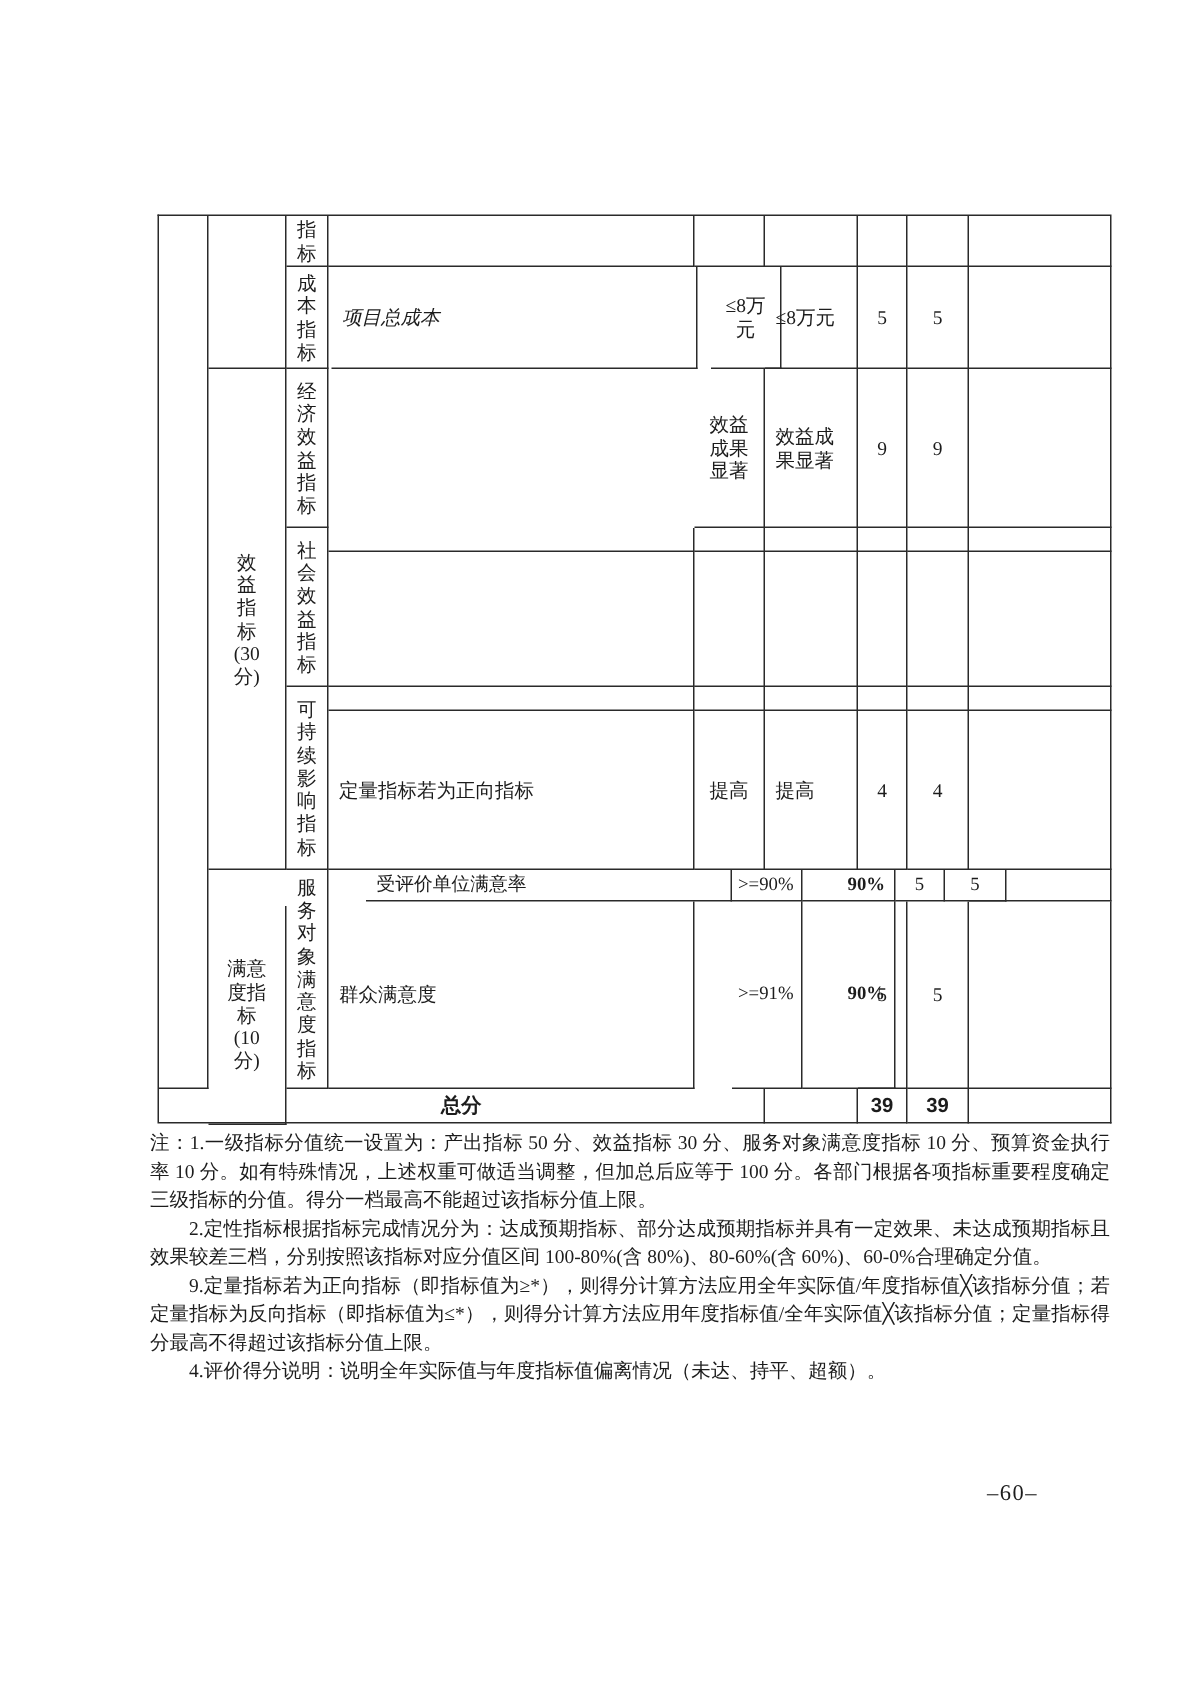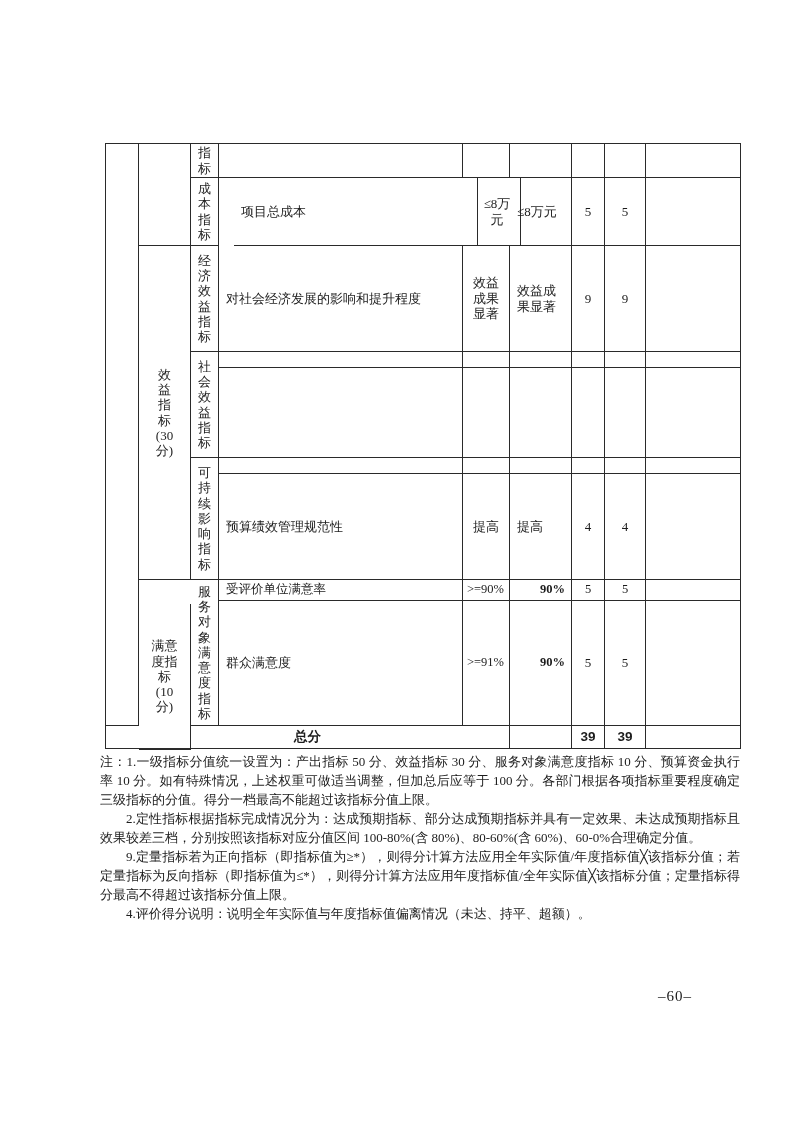--- a/index.html
+++ b/index.html
@@ -18,21 +18,21 @@
   .c {
     position:absolute; box-sizing:border-box;
     border-right:1px solid #2a2a2a; border-bottom:1px solid #2a2a2a;
     display:flex; align-items:center; justify-content:center;
     text-align:center; white-space:pre-line;
     font-size:13px; line-height:1.22;
   }
   .vtx { line-height:1.18; letter-spacing:0; }
   .lft { justify-content:flex-start; text-align:left; padding-left:7px; }
   .rgt { justify-content:flex-end; text-align:right; padding-right:6px;font-weight:bold; }
-  .sm  { font-size:12.5px; }
+  .sm  { font-size:12.5px;margin-left:25px; }
   .bold {
     font-family:"Liberation Sans","DejaVu Sans",sans-serif;
     font-weight:700; font-size:13.5px;
   }
 
   .notes {
     position:absolute; left:100px; top:752px; width:640px;
     font-size:13px; line-height:19px; text-align:justify;
   }
   .notes p { margin:0; }
@@ -101,29 +101,28 @@
 指
 标</div>
 
     <div class="c" style="left:113px;top:0;width:244px;height:34px;"></div>
     <div class="c" style="left:357px;top:0;width:47px;height:34px;"></div>
     <div class="c" style="left:404px;top:0;width:62px;height:34px;"></div>
     <div class="c" style="left:466px;top:0;width:33px;height:34px;"></div>
     <div class="c" style="left:499px;top:0;width:41px;height:34px;"></div>
     <div class="c" style="left:540px;top:0;width:95px;height:34px;"></div>
 
-    <div class="c lft" style="left:128px;top:34px;width:244px;height:68px;">项目总成本</div>
+    <div class="c lft" style="left:115px;top:34px;width:244px;height:68px;font-style:italic;">项目总成本</div>
     <div class="c" style="left:368px;top:34px;width:47px;height:68px;">≤8万
 元</div>
     <div class="c lft" style="left:404px;top:34px;width:62px;height:68px;">≤8万元</div>
     <div class="c" style="left:466px;top:34px;width:33px;height:68px;">5</div>
     <div class="c" style="left:499px;top:34px;width:41px;height:68px;">5</div>
     <div class="c" style="left:540px;top:34px;width:95px;height:68px;"></div>
 
-    <div class="c lft" style="left:113px;top:102px;width:244px;height:106px;">对社会经济发展的影响和提升程度</div>
     <div class="c lft" style="left:404px;top:102px;width:62px;height:106px;">效益成
 果显著</div>
     <div class="c" style="left:357px;top:102px;width:47px;height:106px;">效益
 成果
 显著</div>
     <div class="c" style="left:466px;top:102px;width:33px;height:106px;">9</div>
     <div class="c" style="left:499px;top:102px;width:41px;height:106px;">9</div>
     <div class="c" style="left:540px;top:102px;width:95px;height:106px;"></div>
 
     <div class="c" style="left:113px;top:208px;width:244px;height:16px;"></div>
@@ -140,21 +139,21 @@
     <div class="c" style="left:499px;top:224px;width:41px;height:90px;"></div>
     <div class="c" style="left:540px;top:224px;width:95px;height:90px;"></div>
 
     <div class="c" style="left:113px;top:314px;width:244px;height:16px;"></div>
     <div class="c" style="left:357px;top:314px;width:47px;height:16px;"></div>
     <div class="c" style="left:404px;top:314px;width:62px;height:16px;"></div>
     <div class="c" style="left:466px;top:314px;width:33px;height:16px;"></div>
     <div class="c" style="left:499px;top:314px;width:41px;height:16px;"></div>
     <div class="c" style="left:540px;top:314px;width:95px;height:16px;"></div>
 
-    <div class="c lft" style="left:113px;top:330px;width:244px;height:106px;">预算绩效管理规范性</div>
+    <div class="c lft" style="left:113px;top:330px;width:244px;height:106px;">定量指标若为正向指标</div>
     <div class="c" style="left:357px;top:330px;width:47px;height:106px;">提高</div>
     <div class="c lft" style="left:404px;top:330px;width:62px;height:106px;">提高</div>
     <div class="c" style="left:466px;top:330px;width:33px;height:106px;">4</div>
     <div class="c" style="left:499px;top:330px;width:41px;height:106px;">4</div>
     <div class="c" style="left:540px;top:330px;width:95px;height:106px;"></div>
 
     <div class="c lft sm" style="left:113px;top:436px;width:244px;height:21px;">受评价单位满意率</div>
     <div class="c lft sm" style="left:357px;top:436px;width:47px;height:21px;padding-left:4px;">&gt;=90%</div>
     <div class="c rgt sm" style="left:404px;top:436px;width:62px;height:21px;">90%</div>
     <div class="c sm" style="left:466px;top:436px;width:33px;height:21px;">5</div>

